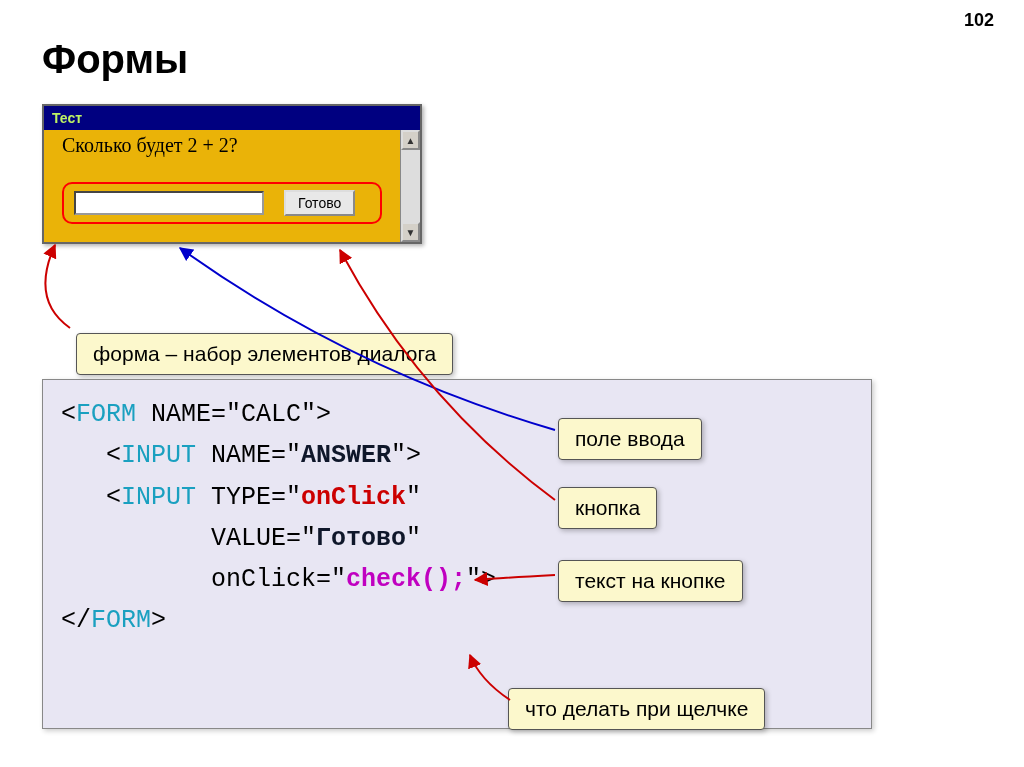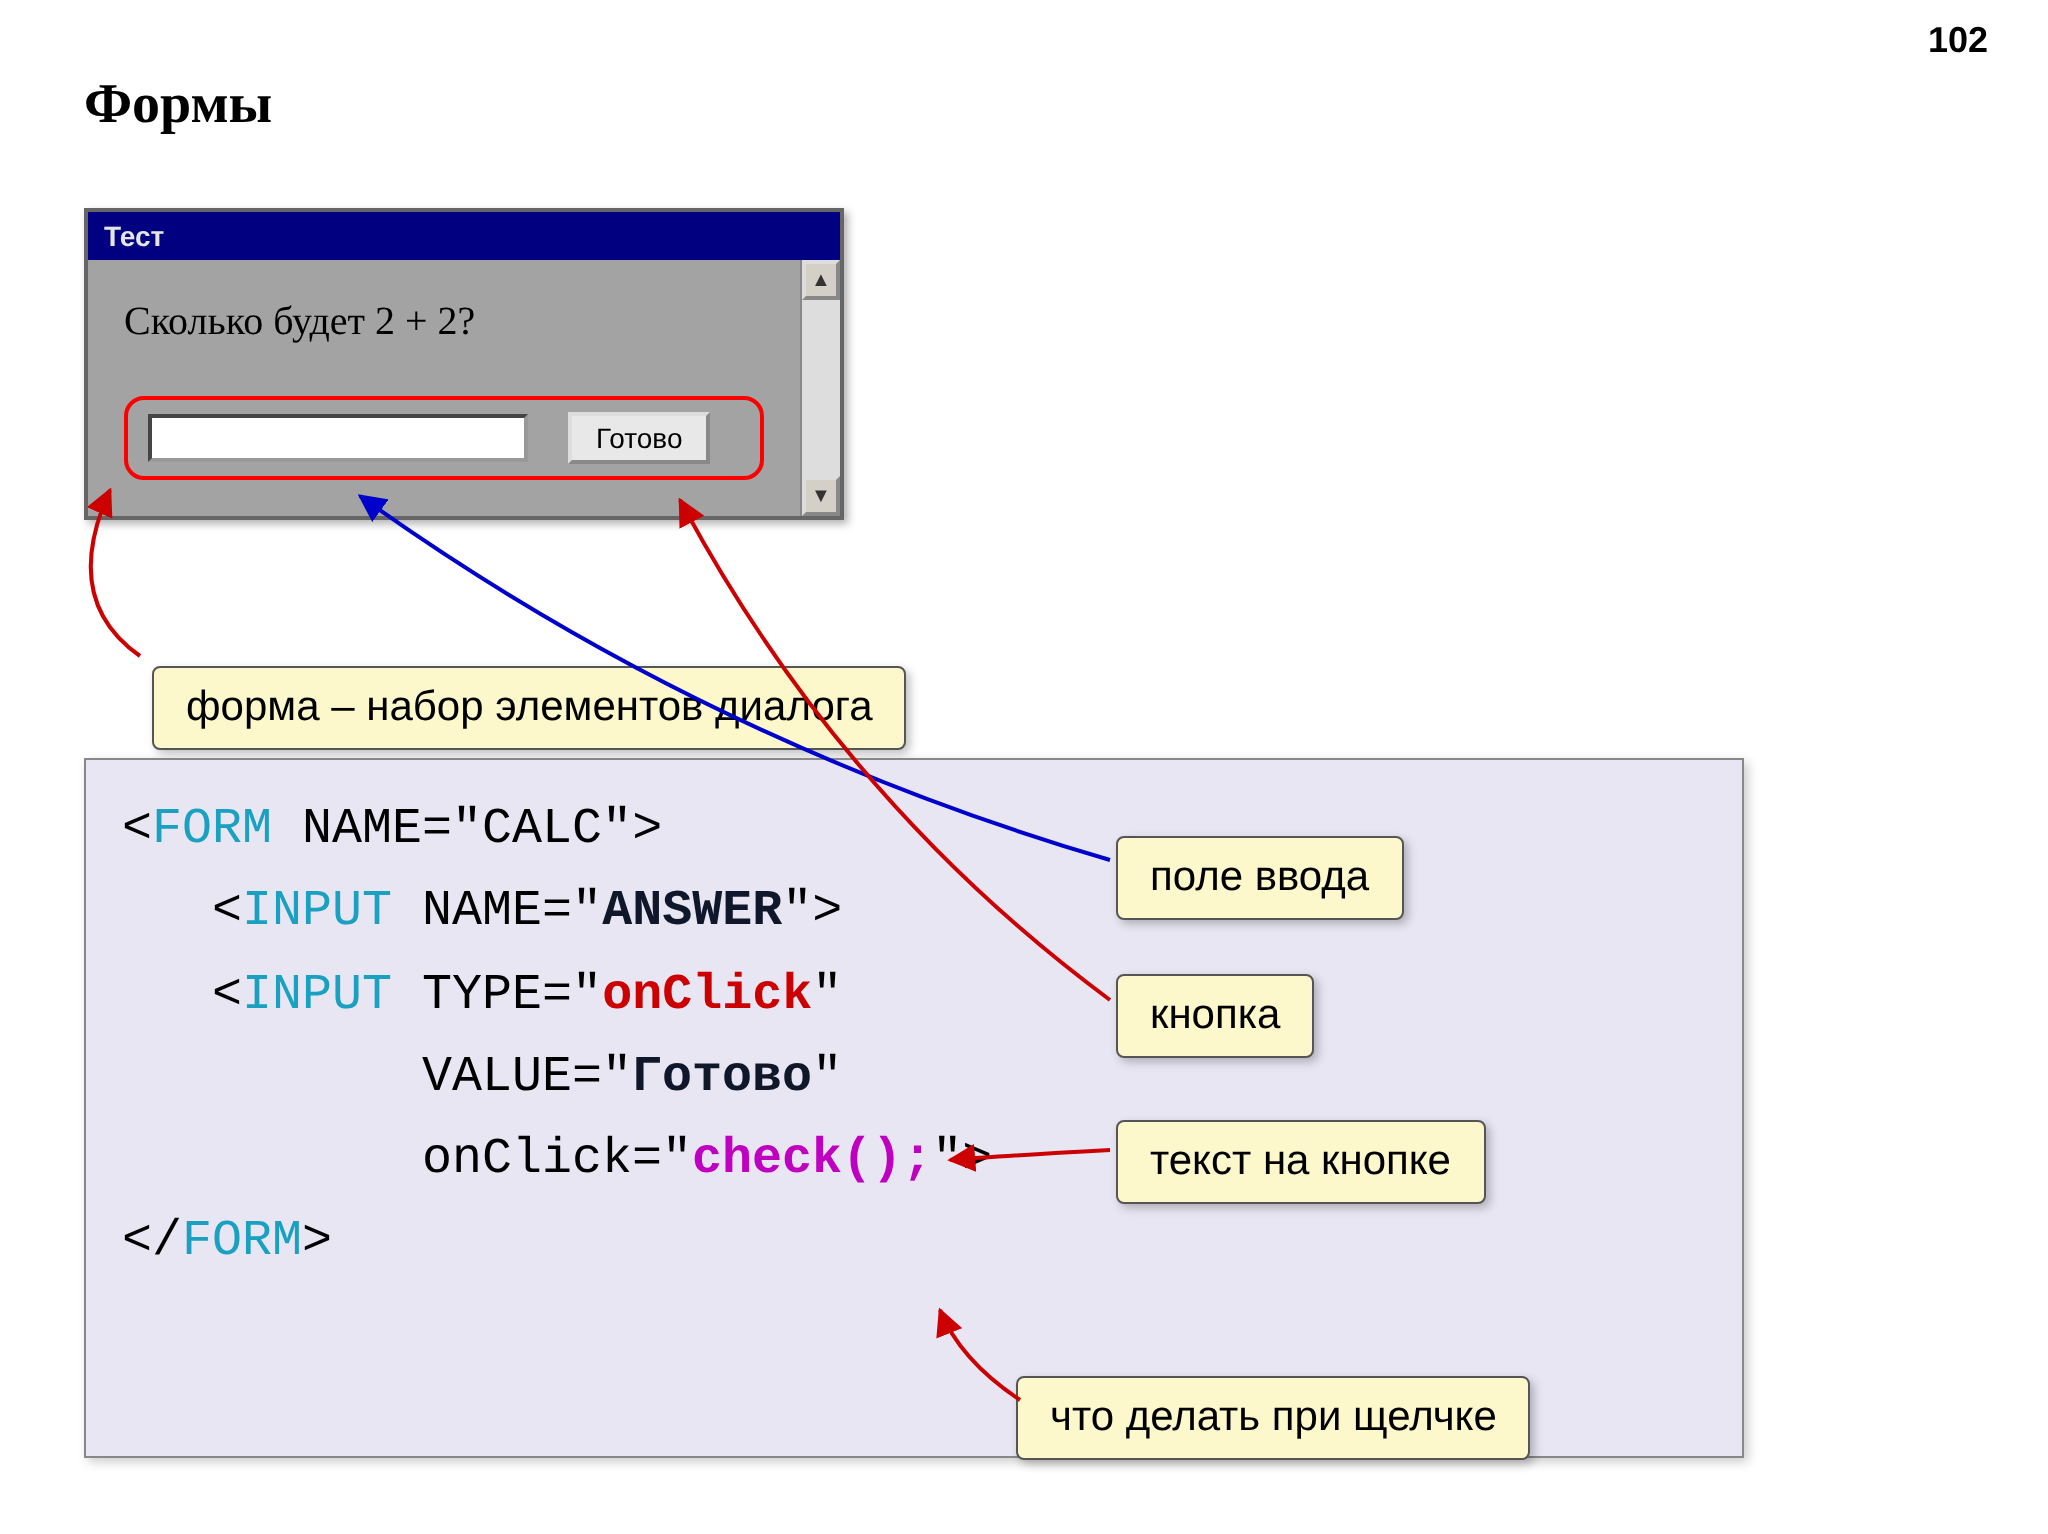--- a/index.html
+++ b/index.html
@@ -14,49 +14,48 @@
       position: absolute;
       top: 10px;
       right: 30px;
       font-weight: bold;
       font-size: 18px;
     }
     .title {
       position: absolute;
       top: 37px;
       left: 42px;
-      font-size: 28px;
+      font-size: 40px;
       font-weight: bold;
-      font-family: Liberation Serif, serif;
     }
     .window {
       position: absolute;
       top: 104px;
       left: 42px;
       width: 380px;
       border: 2px solid #666;
       box-shadow: 2px 2px 4px rgba(0,0,0,0.3);
       background: #fff;
     }
     .titlebar {
       background: #000080;
-      color: #e5e5e5;
+      color: #bef264;
       padding: 4px 8px;
       font-weight: bold;
       font-size: 14px;
       font-family: Arial, sans-serif;
     }
     .window-content {
       display: flex;
       position: relative;
     }
     .content-area {
       flex: 1;
-      padding: 20px 18px 18px 18px;
-      background: #a3a3a3;
+      padding: 4px 18px 18px 18px;
+      background: #eab308;
     }
     .question {
       font-family: "Times New Roman", serif;
       font-size: 20px;
       margin-bottom: 25px;
     }
     .form-row {
       border: 2px solid red;
       border-radius: 10px;
       padding: 6px 10px;

